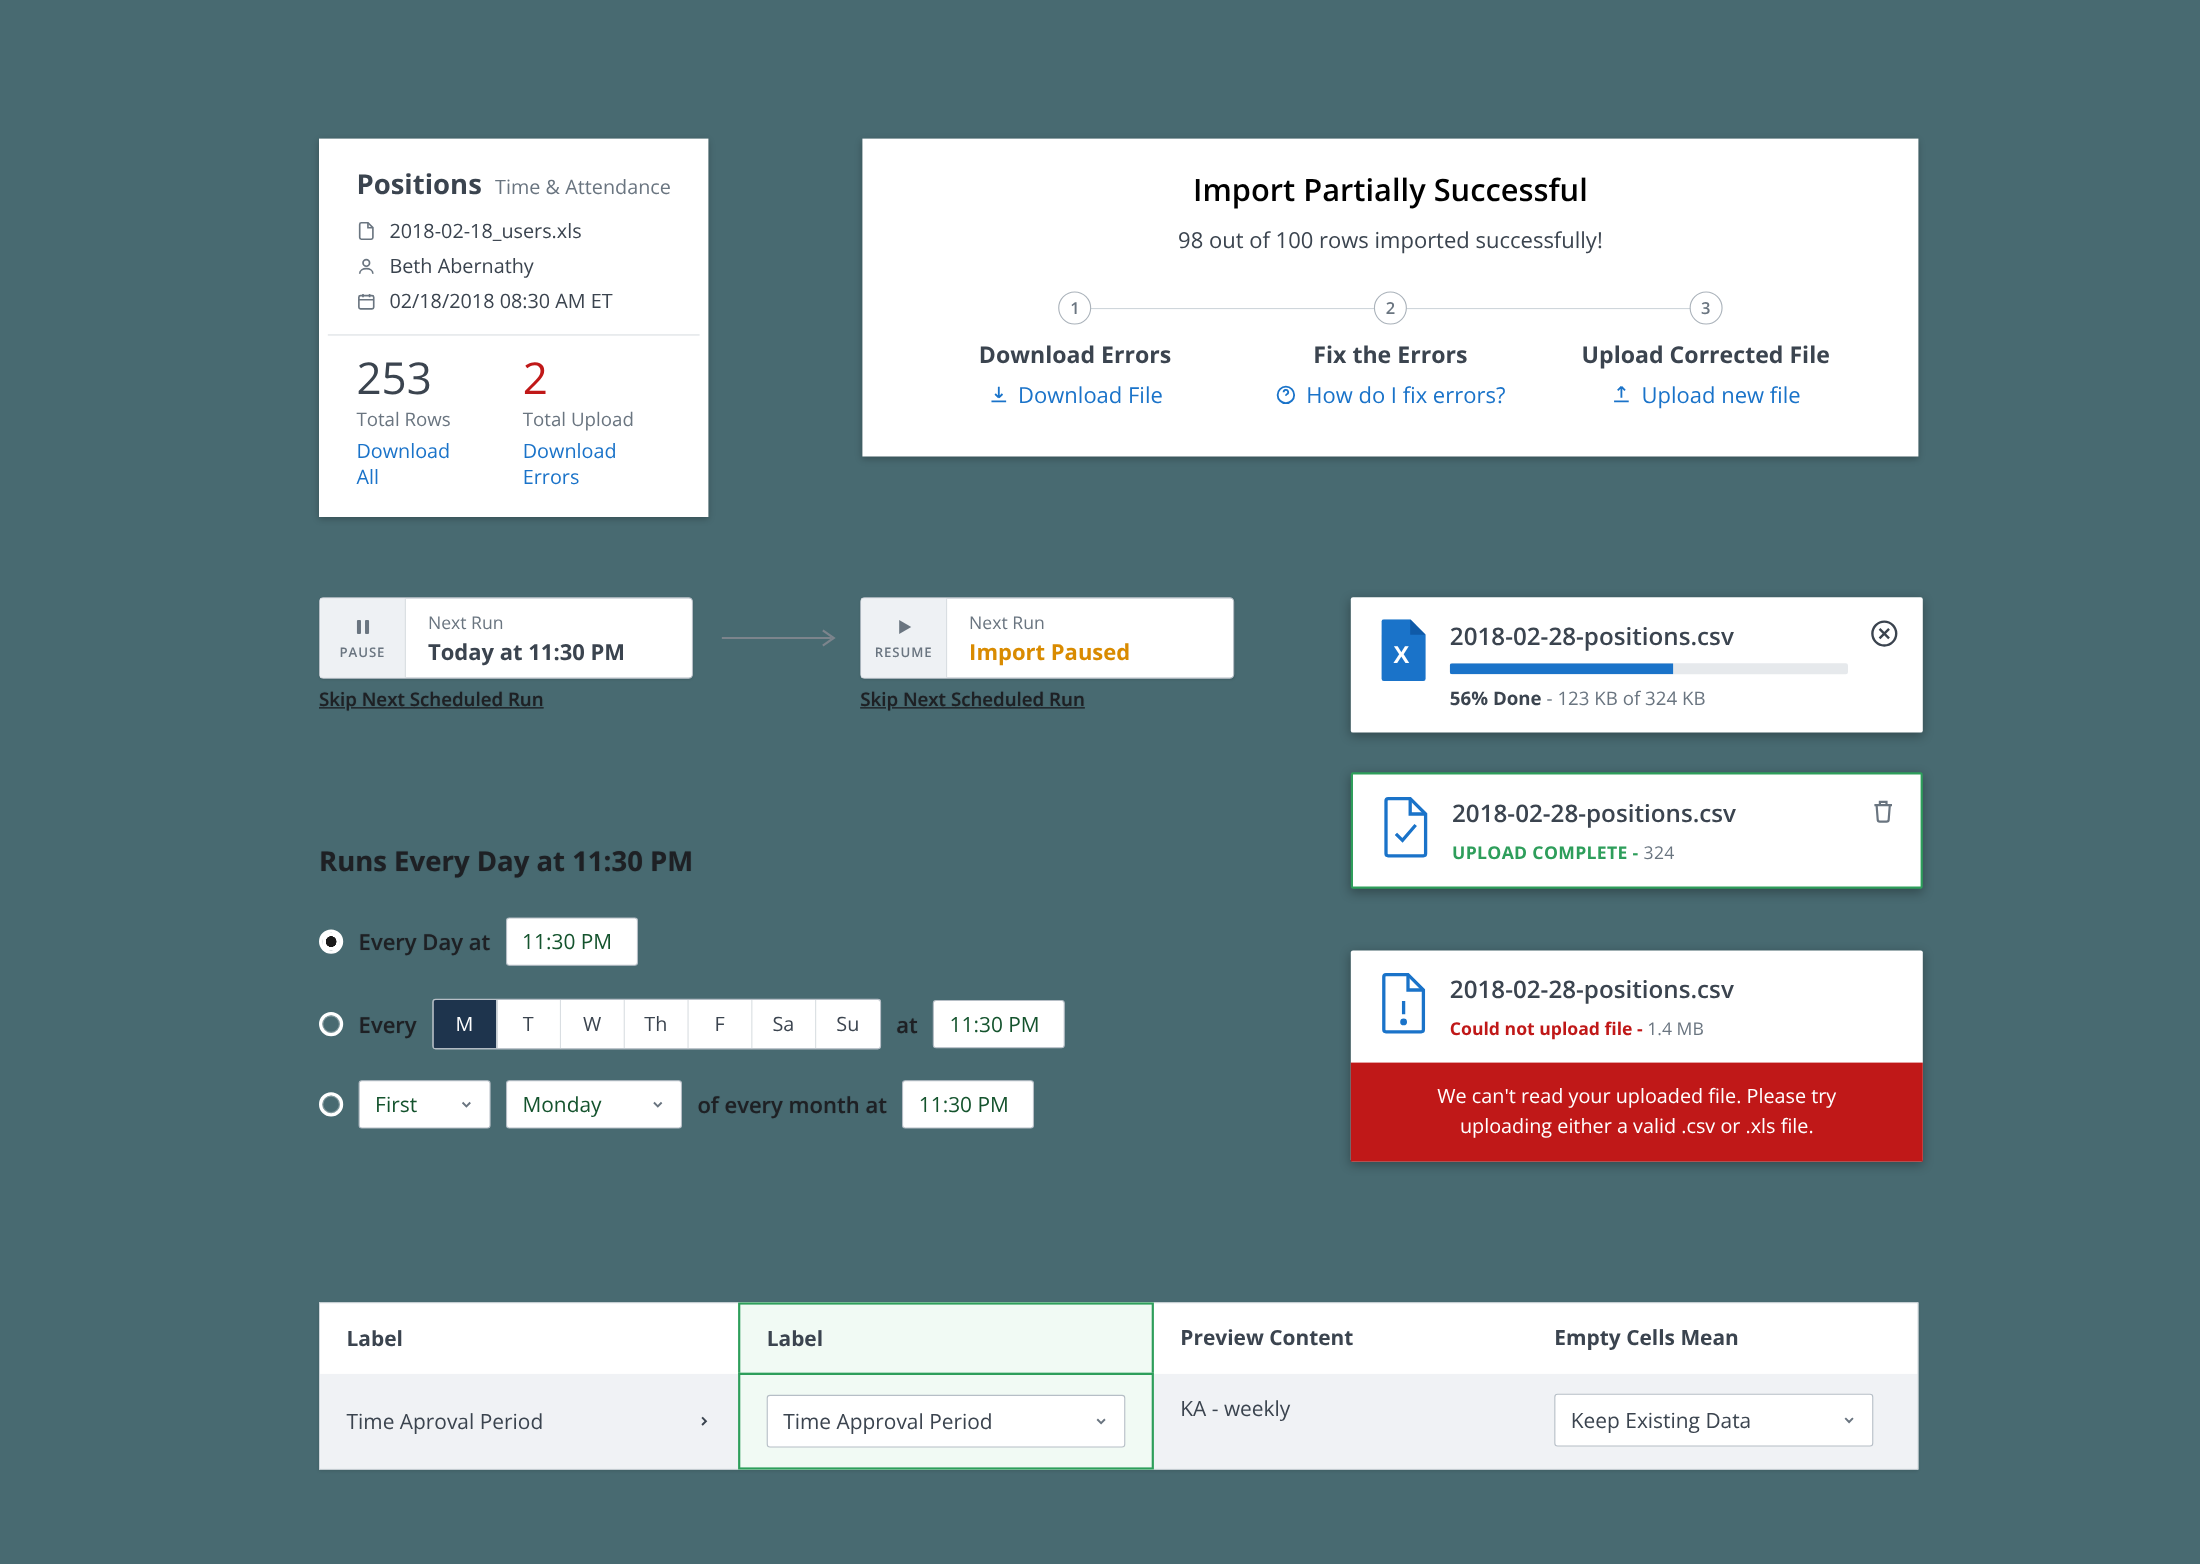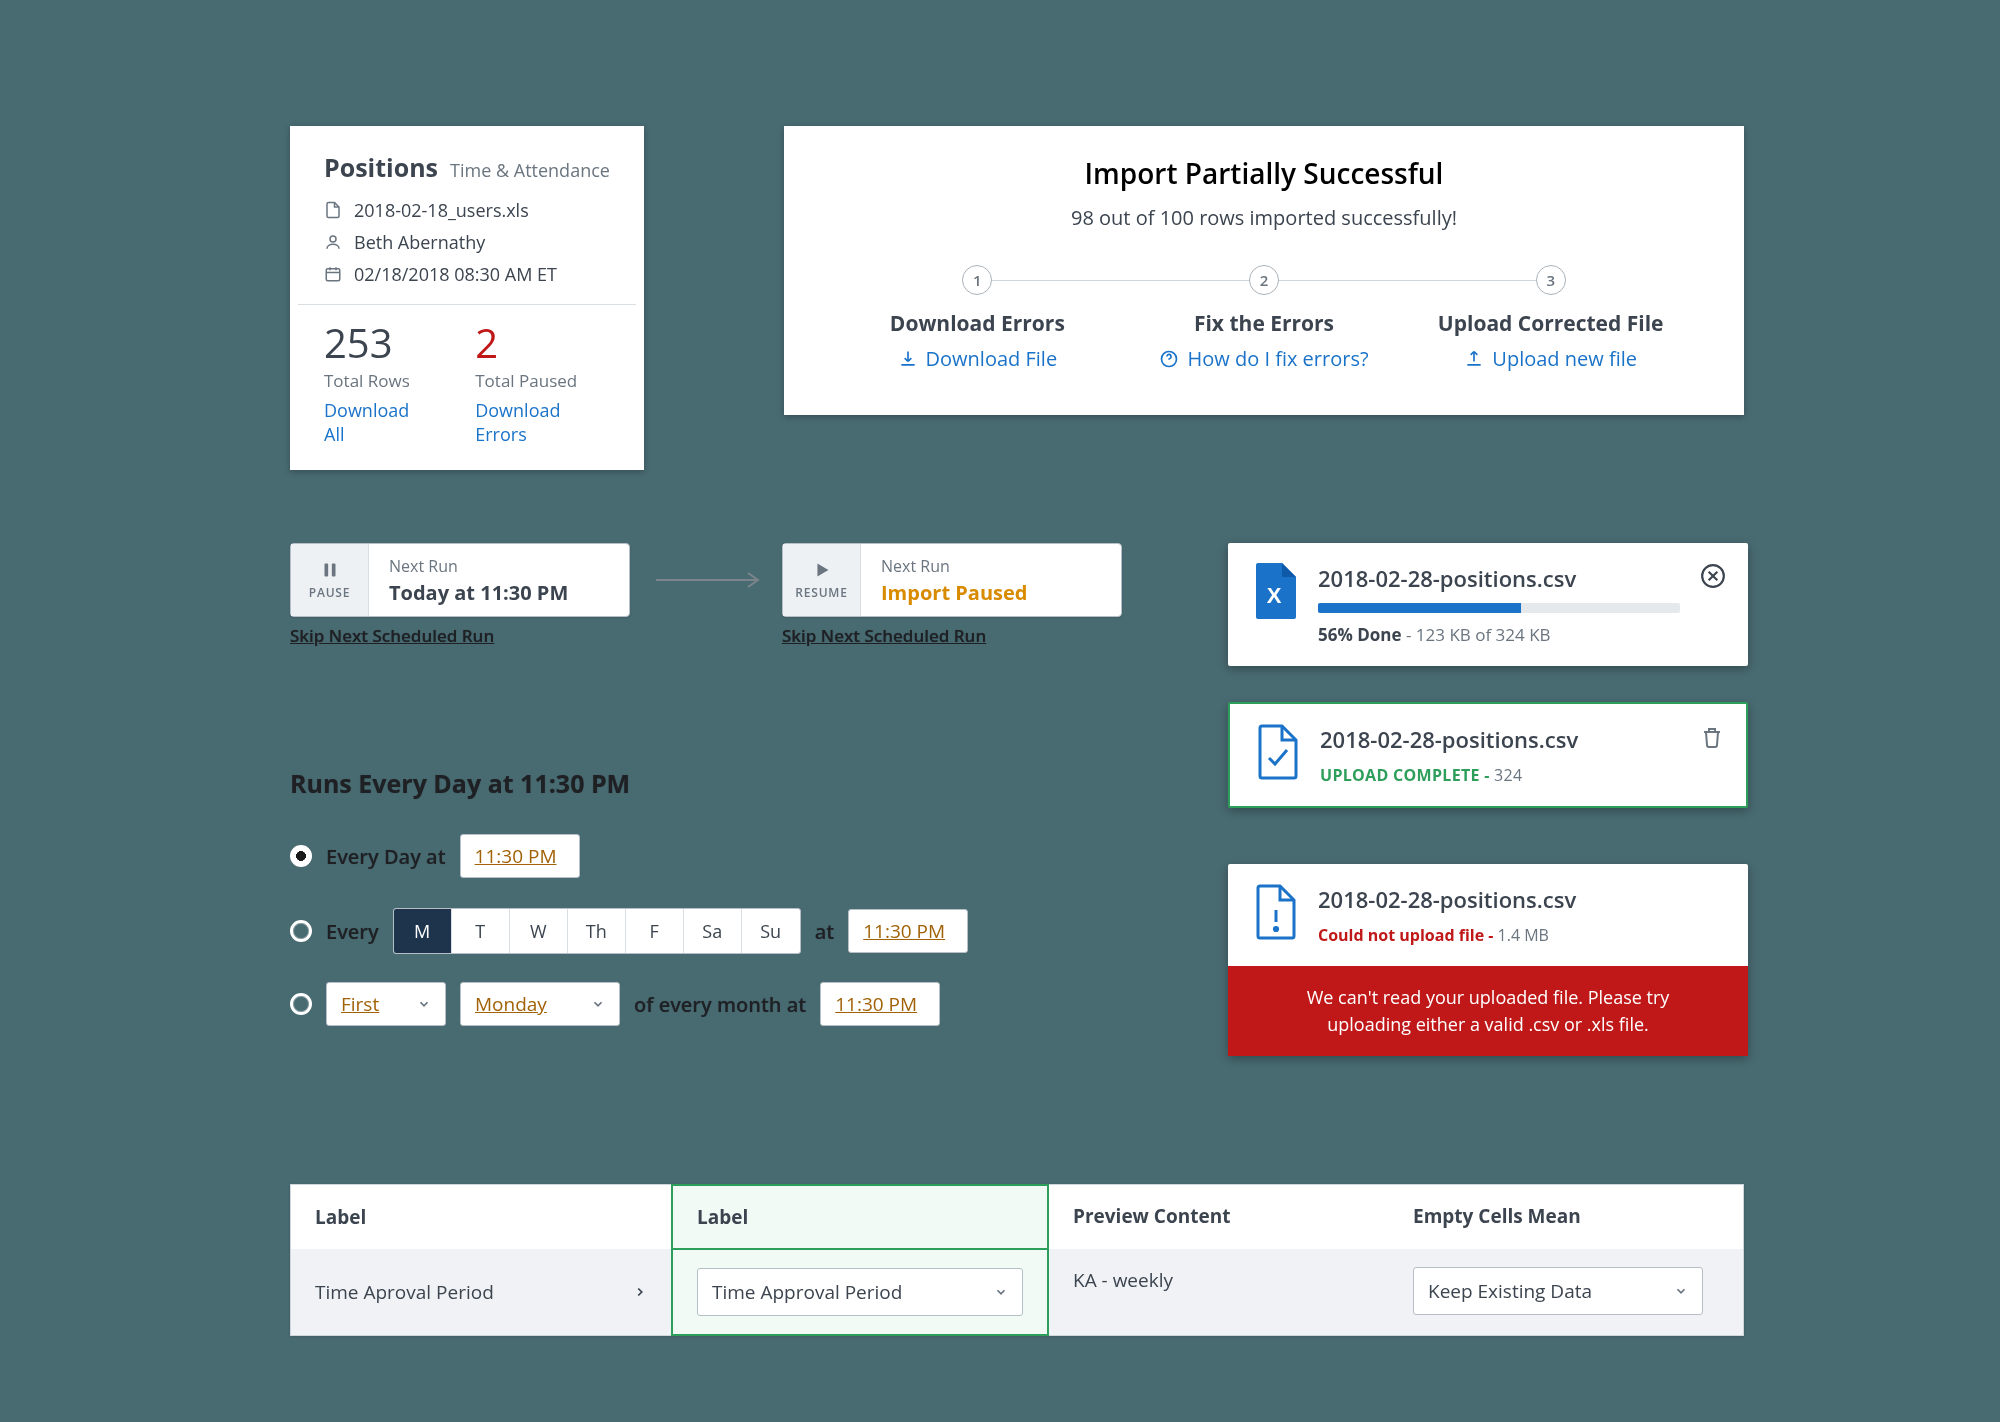--- a/index.html
+++ b/index.html
@@ -93,21 +93,21 @@
   .arrow { position:absolute; stroke:#7c848c; }
 
   
   .sched-heading { position:absolute; font-size:25px; font-weight:700; color:#1e2024; text-shadow:0 0 1px rgba(0,0,0,.3);}
   .sched-row { position:absolute; display:flex; align-items:center; gap:14px; }
   .radio { width:22px; height:22px; border-radius:50%; border:3px solid #fff; background:transparent; cursor:pointer; flex-shrink:0; box-shadow:0 0 0 1px rgba(255,255,255,.3) inset;}
   .radio.selected { background:radial-gradient(circle,#1a1a1a 0 42%, #fff 45% 100%); }
   .sched-row .txt { font-size:20px; color:#1e2024; font-weight:600; text-shadow:0 0 1px rgba(0,0,0,.3);}
   .time-input, .select-input {
     background:#fff; border:1px solid #b6bec6; border-radius:3px;
-    padding:8px 14px; font-size:19px; color:#a16207; min-width:120px;text-decoration:underline;
+    padding:8px 14px; font-size:19px; color:#14532d; min-width:120px;
   }
   .select-input { display:inline-flex; align-items:center; justify-content:space-between; gap:16px; cursor:pointer;}
   .select-input svg { width:14px; height:14px; }
 
   .day-toggle { display:flex; border:1px solid #b6bec6; border-radius:3px; overflow:hidden; background:#fff;}
   .day-toggle .day { width:58px; height:44px; display:flex; align-items:center; justify-content:center; font-size:18px; color:#3b444f; border-right:1px solid #d9dee2; cursor:pointer;}
   .day-toggle .day:last-child { border-right:none; }
   .day-toggle .day.active { background:#1e344d; color:#fff; }
 
   
@@ -191,21 +191,21 @@
   </div>
   <hr class="divider">
   <div class="stats-row">
     <div class="stat">
       <div class="num">253</div>
       <div class="label">Total Rows</div>
       <div class="link">Download All</div>
     </div>
     <div class="stat">
       <div class="num error">2</div>
-      <div class="label">Total Paused</div>
+      <div class="label">Total Upload</div>
       <div class="link">Download Errors</div>
     </div>
   </div>
 </div>
 
 <div class="import-card">
   <h2>Import Partially Successful</h2>
   <div class="subtext">98 out of 100 rows imported successfully!</div>
   <div class="steps">
     <div class="step">

